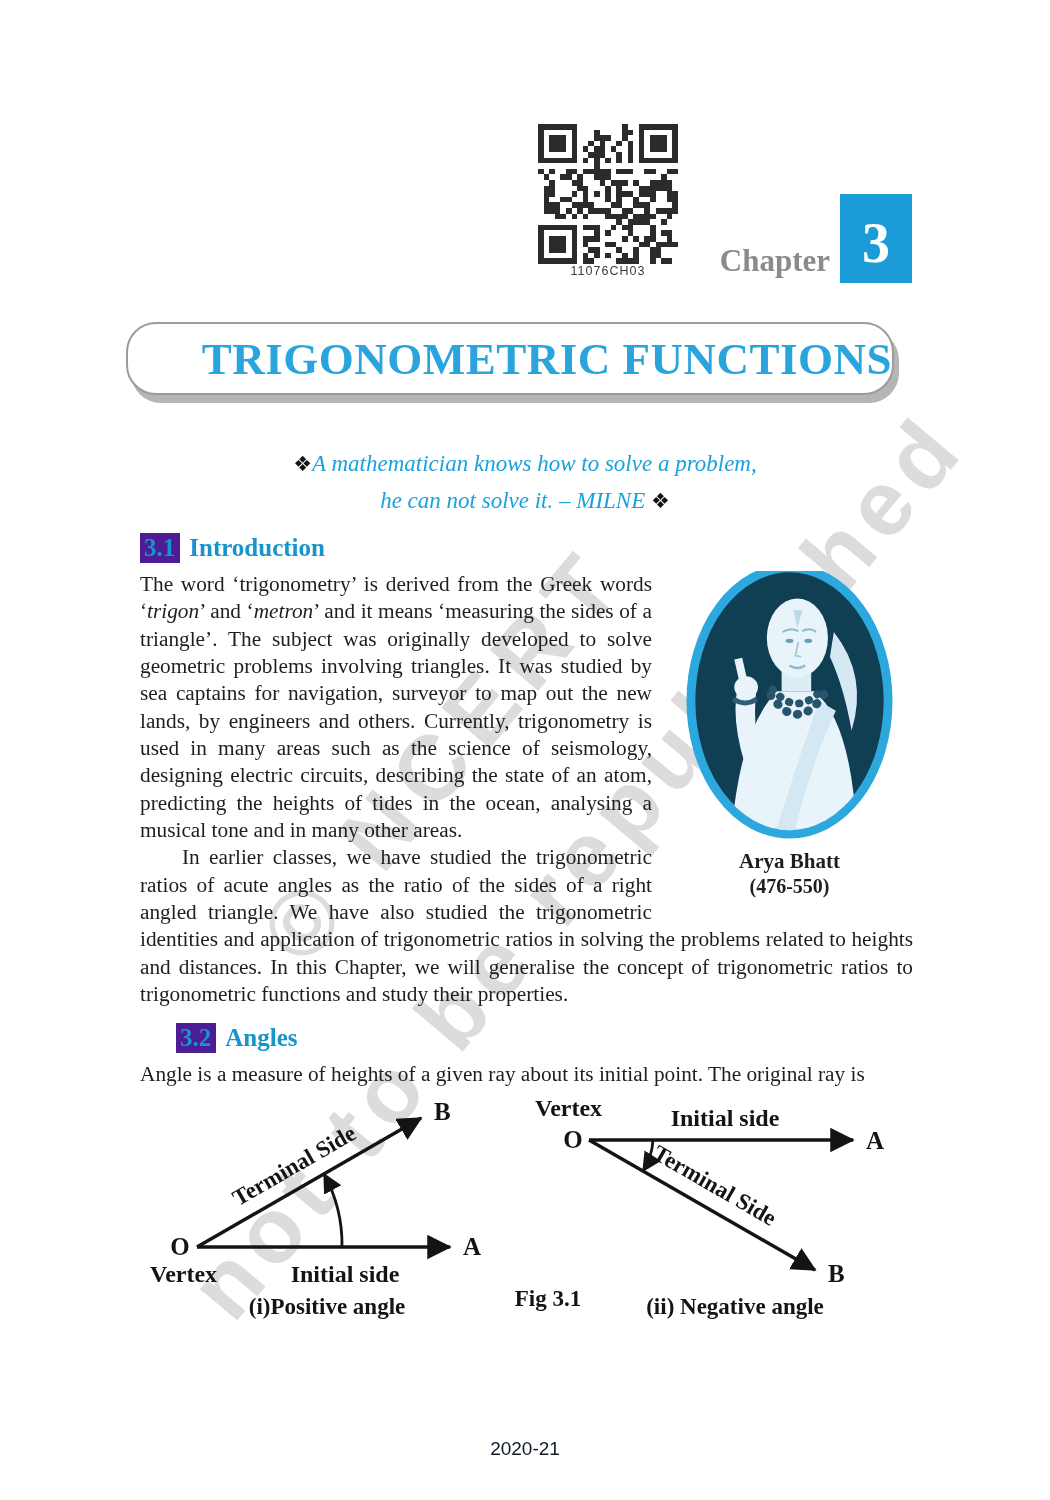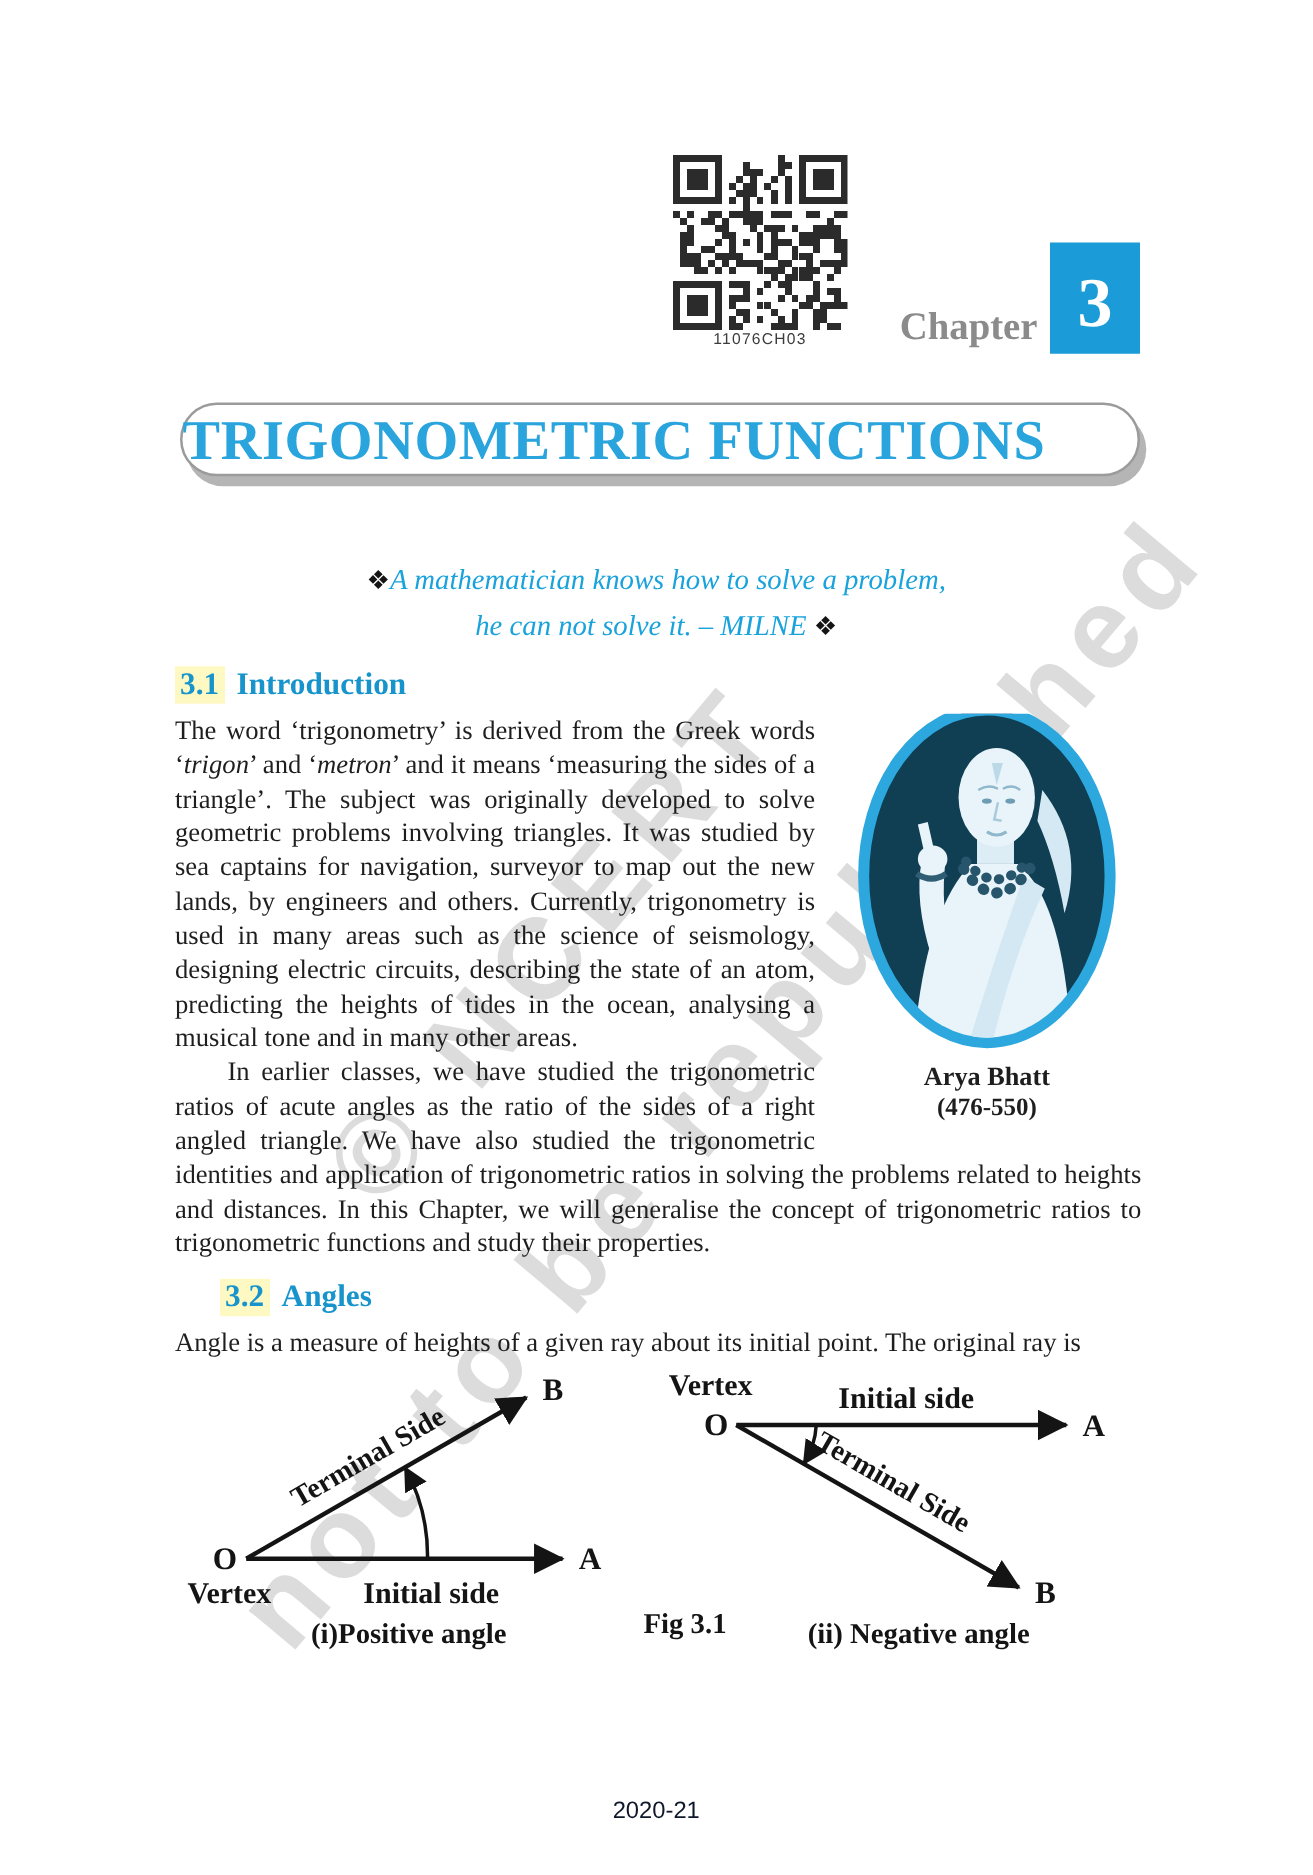--- a/index.html
+++ b/index.html
@@ -27,37 +27,37 @@
   
   .chapter-row { position:absolute; left:690px; top:194px; width:222px; height:89px;
                  display:flex; align-items:flex-end; justify-content:flex-end; }
   .chapter-word { font-size:31px; font-weight:bold; color:#8b8b8b; margin:0 10px 4px 0; }
   .chapter-box { width:72px; height:89px; background:#1b9cd9; display:flex;
                  align-items:center; justify-content:center; }
   .chapter-box span { color:#ffffff; font-size:56px; font-weight:bold; line-height:1;
                       transform:translateY(4px); }
 
   
-  .title-banner { position:absolute; left:144px; top:322px; width:768px; height:59px;
+  .title-banner { position:absolute; left:126px; top:322px; width:768px; height:73px;
                   background:#ffffff; border:2px solid #9b9b9b; border-radius:30px;
                   box-shadow:5px 8px 0 #b5b5b5; display:flex; align-items:center;
-                  justify-content:flex-start; }
+                  justify-content:flex-end; }
   .title-banner span { font-size:45px; font-weight:bold; color:#29a4dc; letter-spacing:0.5px;
                        white-space:nowrap; }
 
   
   .quote { position:absolute; left:0; top:446px; width:1050px; text-align:center;
            font-size:23px; font-weight:normal; line-height:1.6; }
   .quote .qtext { font-style:italic; color:#19a2db; }
   .quote .qdiamond { color:#141414; font-style:normal; font-size:21px; }
 
   
   .sec-heading { position:absolute; left:140px; font-size:25px; font-weight:bold;
                  color:#1794cb; }
-  .sec-heading .sec-num { background:#fef9c3; padding:1px 5px 2px 4px;text-align:right; }
+  .sec-heading .sec-num { background:#4c1d95; padding:1px 5px 2px 4px;text-align:right; }
   .sec-heading .sec-title { margin-left:9px; }
   .h31 { top:534px; }
   .h32 { top:1024px;margin-left:36px; }
 
   
   .intro { position:absolute; left:140px; top:571px; width:773px; height:452px;
            font-size:21.3px; line-height:27.35px; text-align:justify; overflow:hidden; }
   .intro p { margin:0; }
   .intro .p2 { text-indent:42px; }
   .portrait-float { float:right; width:247px; margin:-9px 0 4px 14px; text-align:center; }

